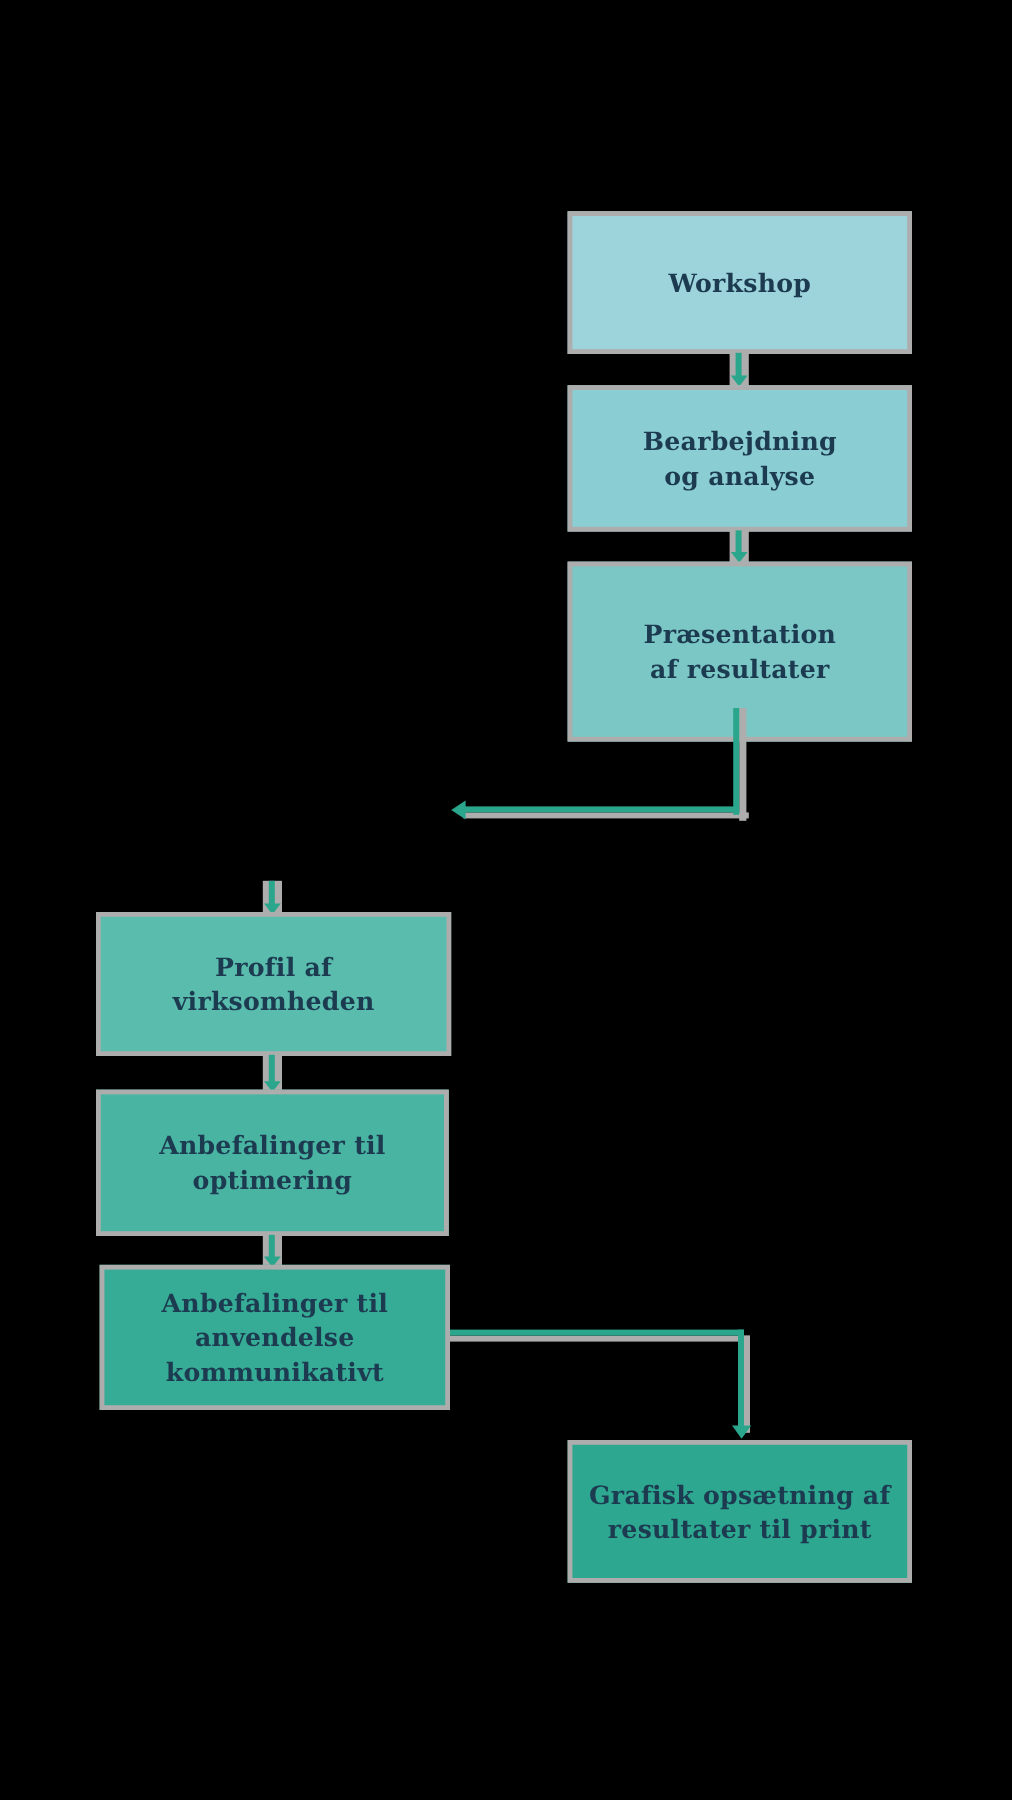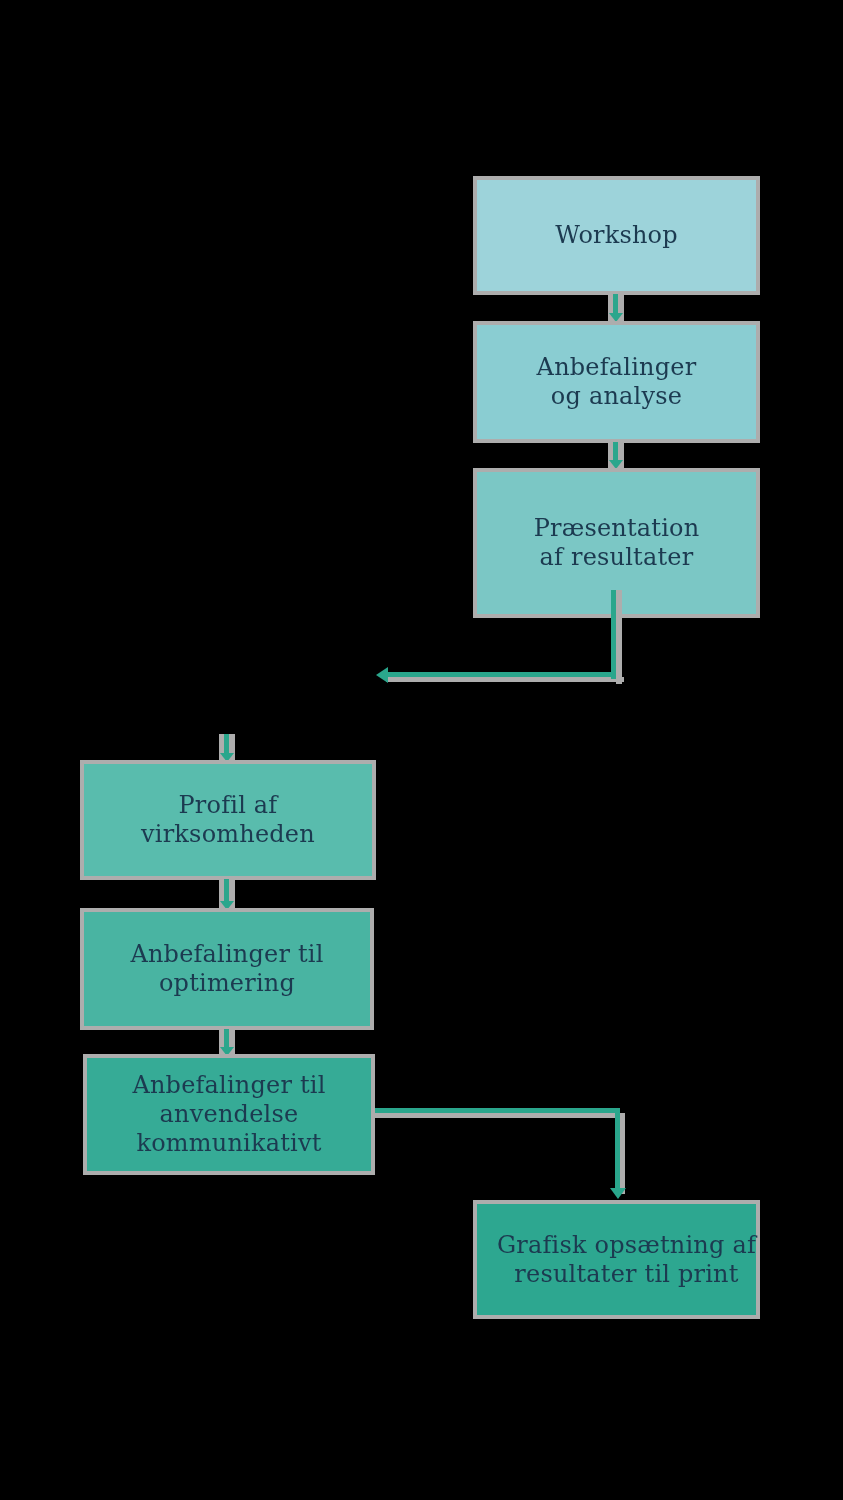--- a/index.html
+++ b/index.html
@@ -19,23 +19,23 @@
 
   .box {
     position: absolute;
     box-sizing: border-box;
     border: 4px solid var(--border);
     display: flex; align-items: center; justify-content: center;
     text-align: center;
   }
   .box-label {
     color: var(--text);
-    font-size: 24px;
+    font-size: 21px;
     line-height: 29px;
-    font-weight: 400;
+    font-weight: 700;
     white-space: pre-line;
     letter-spacing: 0.2px;
   }
 
   
   #box-0 { left: 473px; top: 176px; width: 287px; height: 119px; }
   #box-1 { left: 473px; top: 321px; width: 287px; height: 122px; }
   #box-2 { left: 473px; top: 468px; width: 287px; height: 150px; }
   #box-3 { left: 80px;  top: 615px; width: 296px; height: 120px; }
   #box-4 { left: 80px;  top: 760px; width: 296px; height: 120px; text-align: center; }
@@ -95,21 +95,21 @@
     <span class="box-label">Workshop</span>
   </div>
 
   <div class="vconn" id="conn-a">
     <div class="backing"></div>
     <div class="stem"></div>
     <div class="head"></div>
   </div>
 
   <div class="box" id="box-1" style="background-color: rgb(138, 205, 210);">
-    <span class="box-label">Anbefalinger
+    <span class="box-label">Bearbejdning
 og analyse</span>
   </div>
 
   <div class="vconn" id="conn-b">
     <div class="backing"></div>
     <div class="stem"></div>
     <div class="head"></div>
   </div>
 
   <div class="box" id="box-2" style="background-color: rgb(123, 199, 197);">
@@ -161,18 +161,18 @@
   </div>
 
   <div class="elbow" id="conn-g">
     <div class="seg gray h-shadow"></div>
     <div class="seg gray v-shadow"></div>
     <div class="seg green h-line"></div>
     <div class="seg green v-line"></div>
     <div class="head-down"></div>
   </div>
 
-  <div class="box" id="box-7" style="background-color: rgb(45, 167, 144); justify-content: flex-end;">
+  <div class="box" id="box-7" style="background-color: rgb(45, 167, 144);">
     <span class="box-label">Grafisk opsætning af
 resultater til print</span>
   </div>
 
 </div>
 
 </body></html>

